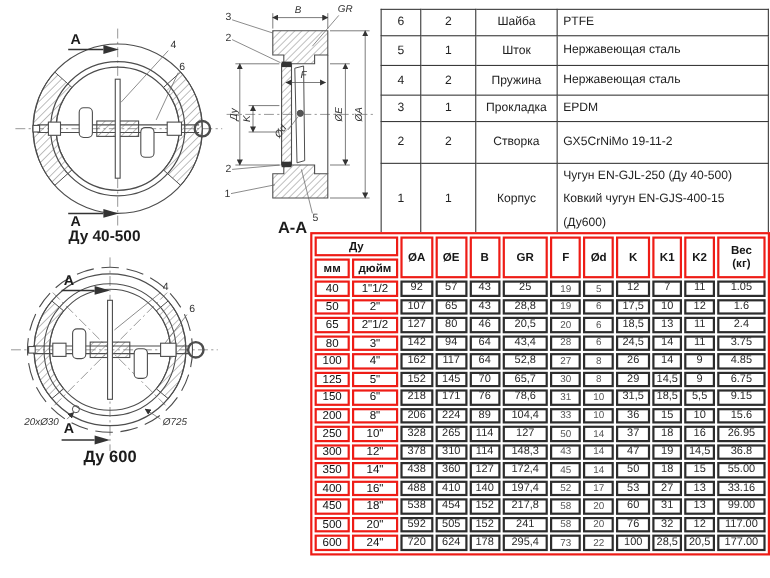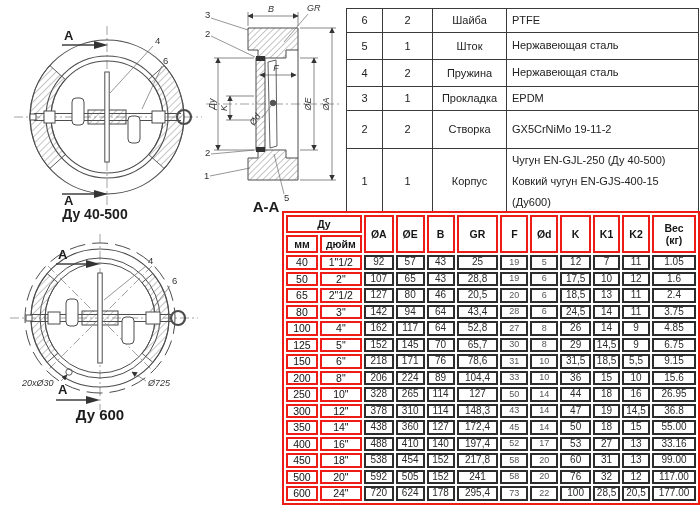--- a/index.html
+++ b/index.html
@@ -444,21 +444,21 @@
         </tr>
         <tr>
           <td class="du">250</td>
           <td class="du">10"</td>
           <td>328</td>
           <td>265</td>
           <td>114</td>
           <td>127</td>
           <td class="lite">50</td>
           <td class="lite">14</td>
-          <td>44</td>
+          <td>37</td>
           <td>18</td>
           <td>16</td>
           <td>26.95</td>
         </tr>
         <tr>
           <td class="du">300</td>
           <td class="du">12"</td>
           <td>378</td>
           <td>310</td>
           <td>114</td>

